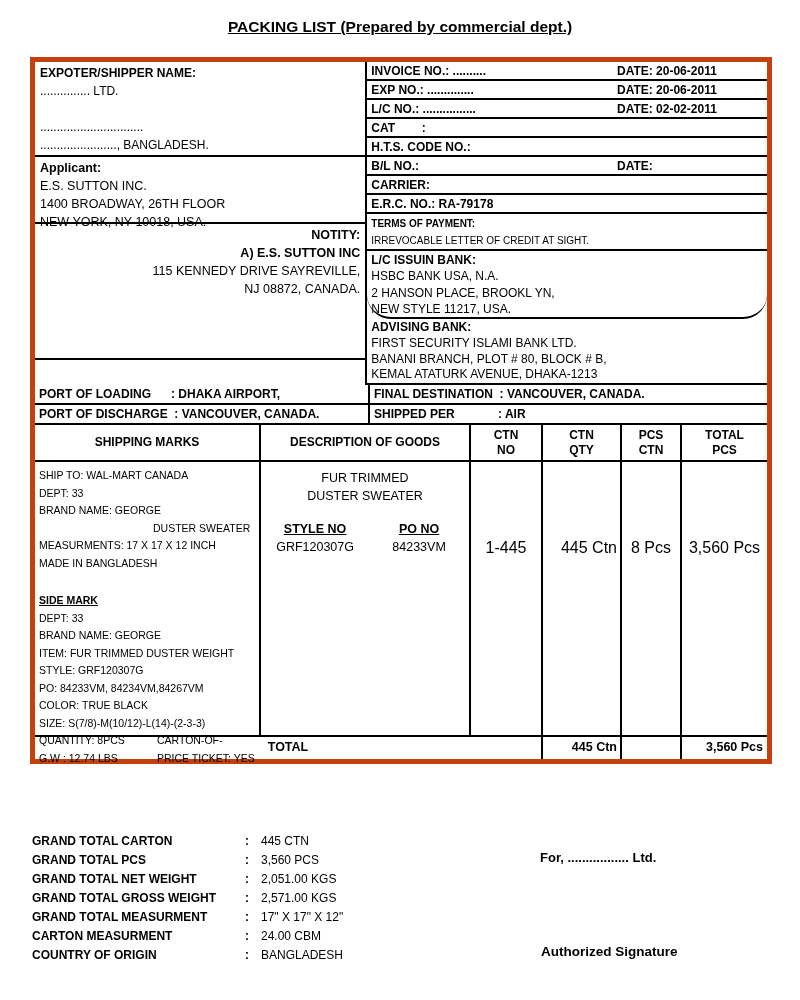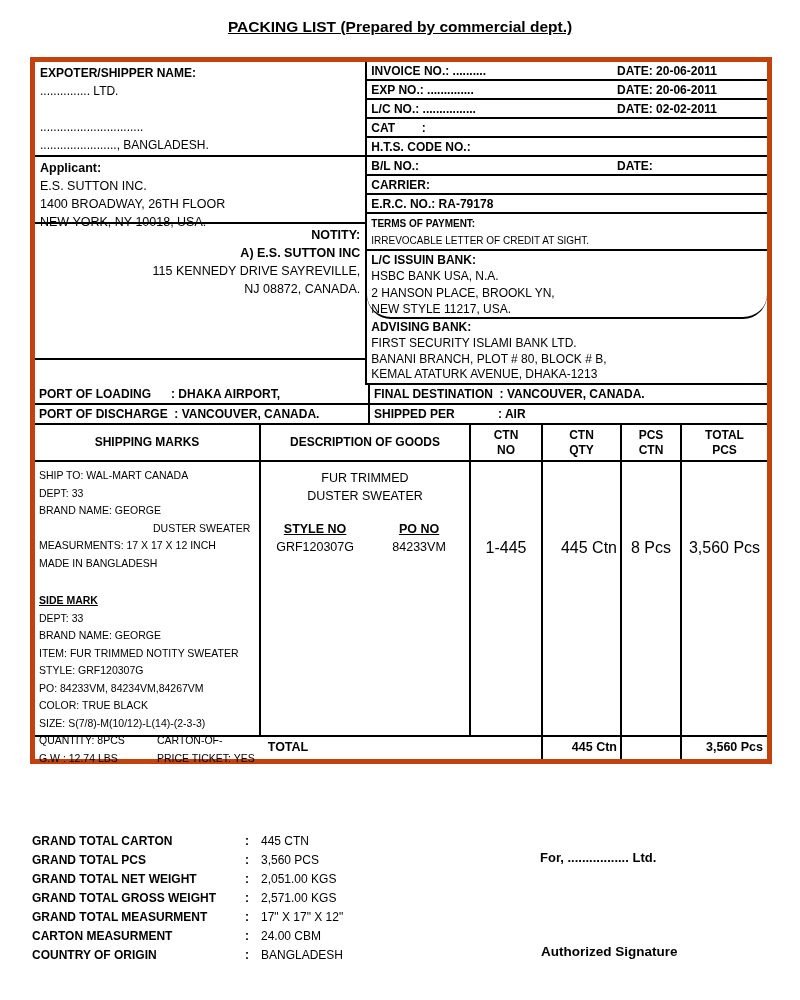--- a/index.html
+++ b/index.html
@@ -182,21 +182,21 @@
       <div class="c1 marks">
         <div>SHIP TO: WAL-MART CANADA</div>
         <div>DEPT: 33</div>
         <div>BRAND NAME: GEORGE</div>
         <div class="indent">DUSTER SWEATER</div>
         <div>MEASURMENTS: 17 X 17 X 12 INCH</div>
         <div>MADE IN BANGLADESH</div>
         <div class="sidemark">SIDE MARK</div>
         <div>DEPT: 33</div>
         <div>BRAND NAME: GEORGE</div>
-        <div>ITEM: FUR TRIMMED NOTITY SWEATER</div>
+        <div>ITEM: FUR TRIMMED DUSTER WEIGHT</div>
         <div>STYLE: GRF120307G</div>
         <div>PO: 84233VM, 84234VM,84267VM</div>
         <div>COLOR: TRUE BLACK</div>
         <div>SIZE: S(7/8)-M(10/12)-L(14)-(2-3-3)</div>
         <div class="two">
           <span class="lft">QUANTITY: 8PCS</span>
           <span>CARTON-OF-</span>
         </div>
         <div class="two">
           <span class="lft">G.W : 12.74 LBS</span>

